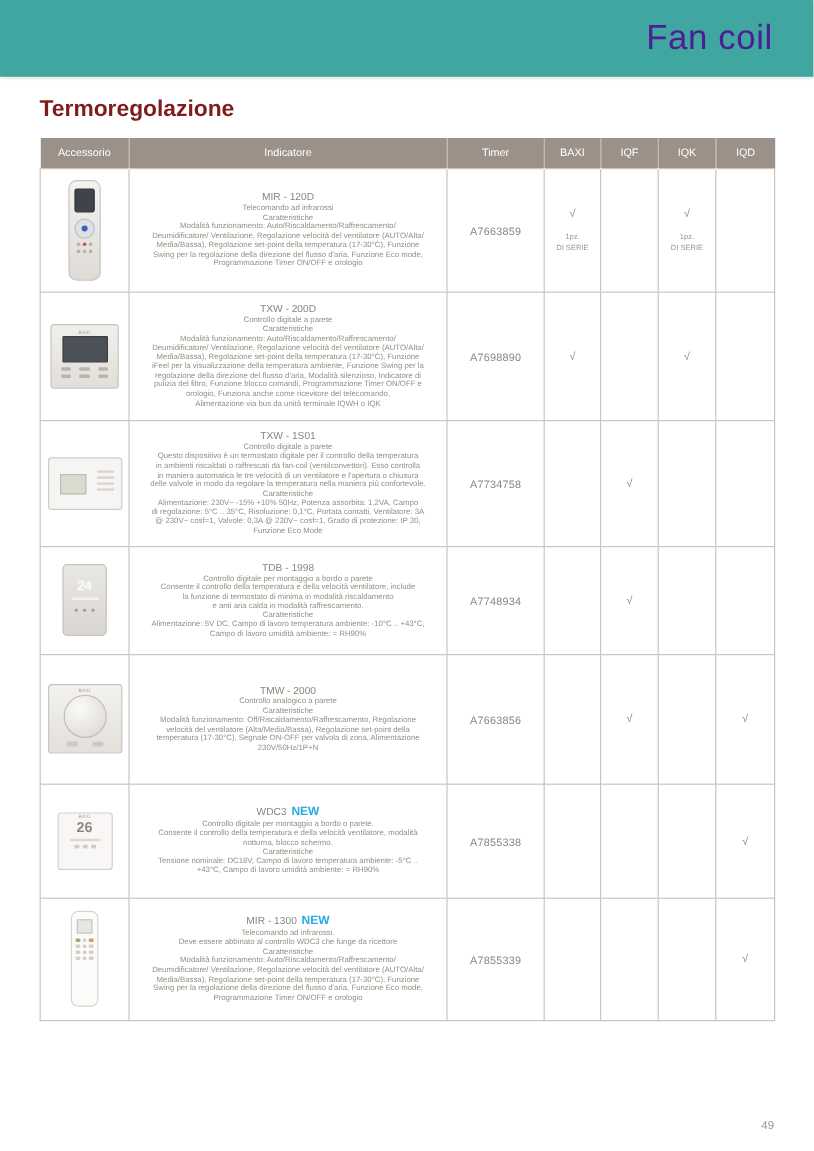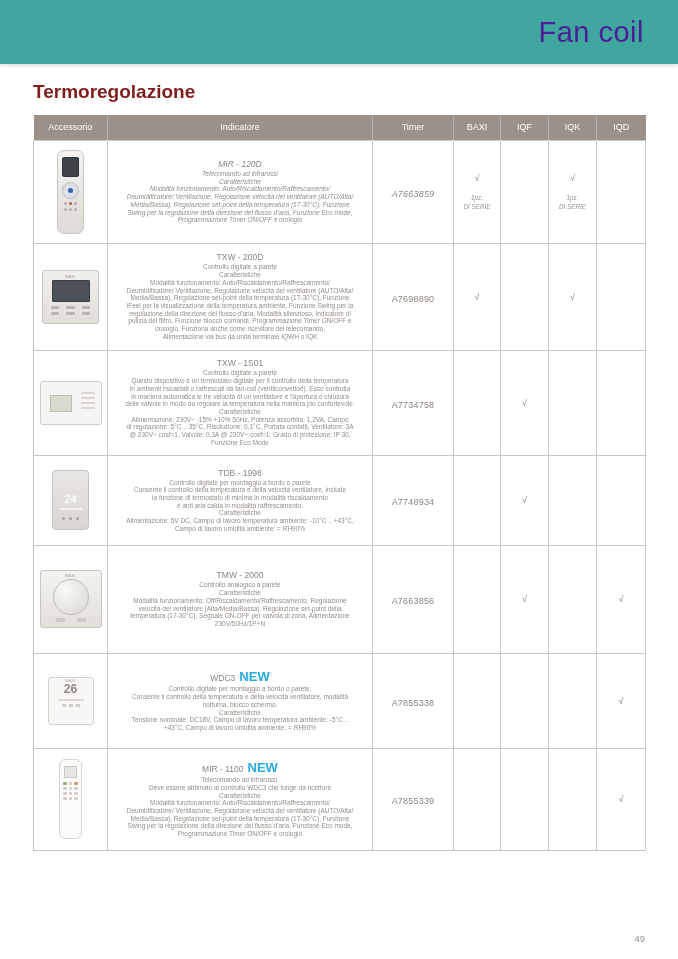--- a/index.html
+++ b/index.html
@@ -12,21 +12,21 @@
   .content { padding-left:33px; }
   h1.page-title { margin-top:46px; font-size:27px; font-weight:400; color:#7D746B; letter-spacing:.3px; }
   h2.section-title { margin-top:17px; margin-bottom:12px; font-size:19px; font-weight:700; color:#7f1d1d; }
 
   table.acc-table { border-collapse:collapse; width:612px; table-layout:fixed; }
   .acc-table th { background:#9C9189; color:#fff; font-size:9px; font-weight:400; height:25px; border-right:1px solid rgba(255,255,255,.3); }
   .acc-table th:last-child { border-right:none; }
   .acc-table td { border:1px solid #CBC5BF; background:#fff; text-align:center; vertical-align:middle; padding:2px; }
 
   .model-line { font-size:8.5px; color:#8D857D; margin-bottom:1px; white-space:nowrap; }
-  .new-badge { color:#29ABE2; font-weight:700; font-size:13px; margin-left:4px; }
+  .new-badge { color:#29ABE2; font-weight:700; font-size:10px; margin-left:4px; }
   .desc-line { font-size:6.5px; line-height:7.7px; color:#958D85; white-space:nowrap; }
   .codice { font-size:9px; color:#8D857D; letter-spacing:.2px; }
   .check { font-size:9px; color:#8A827B; }
   .note-line { font-size:6.3px; line-height:7.5px; color:#9A938C; margin-top:1px; }
   .note-gap { height:10px; }
 
   .page-num { position:absolute; top:933px; right:33px; font-size:9.5px; color:#9A938C; }
 
   
   .dev { margin:0 auto; position:relative; }
@@ -43,21 +43,21 @@
   .wall-panel { width:57px; height:54px; border-radius:3px; background:linear-gradient(180deg,#f1efec,#e2dfda); border:1px solid #c9c5c0; padding:3px 6px; }
   .wall-panel .lcd { width:38px; height:22px; margin:1px auto 4px; background:#4c5157; border:1px solid #3a3f44; border-radius:1px; }
   .wall-panel .keys { display:grid; grid-template-columns:repeat(3,1fr); gap:3px 7px; padding:0 2px; }
   .wall-panel .keys i { height:3px; background:#b9b4ae; border-radius:1px; display:block; }
 
   .thermostat { width:62px; height:44px; background:#f6f5f3; border:1px solid #cfcbc6; border-radius:3px; }
   .thermostat .lcd { position:absolute; left:9px; top:13px; width:22px; height:17px; background:#d7dccf; border:1px solid #b9beb0; }
   .thermostat .vents { position:absolute; right:6px; top:10px; display:flex; flex-direction:column; gap:3px; }
   .thermostat .vents i { width:14px; height:2px; background:#d9d5d0; display:block; }
 
-  .tdb-panel { width:37px; height:60px; background:linear-gradient(180deg,#e9e7e4,#d9d6d2); border:1px solid #c6c2bd; border-radius:4px; padding-top:22px; }
+  .tdb-panel { width:37px; height:60px; background:linear-gradient(180deg,#e9e7e4,#d9d6d2); border:1px solid #c6c2bd; border-radius:4px; padding-top:12px; }
   .tdb-panel .disp { font-size:11px; color:#fcfcfa; text-align:center; text-shadow:0 0 2px rgba(255,255,255,.9); }
   .tdb-panel .bar { width:22px; height:2px; background:#f4f3f1; margin:3px auto; }
   .tdb-panel .ico { display:flex; justify-content:center; gap:4px; margin-top:7px; }
   .tdb-panel .ico i { width:3px; height:3px; border-radius:50%; background:#a8a39d; display:block; }
 
   .dial-panel { width:62px; height:58px; background:linear-gradient(180deg,#f3f2ef,#e3e0db); border:1px solid #c9c5c0; border-radius:3px; display:flex; flex-direction:column; align-items:center; padding-top:2px; }
   .dial-panel .dial { width:36px; height:36px; border-radius:50%; background:radial-gradient(circle at 35% 30%,#fafaf8,#d9d6d1); border:1px solid #c2beb8; margin-top:1px; }
   .dial-panel .sliders { display:flex; gap:12px; margin-top:3px; }
   .dial-panel .sliders i { width:9px; height:4px; background:#cdc9c3; display:block; }
 
@@ -99,21 +99,21 @@
           <th>Accessorio</th>
           <th>Indicatore</th>
           <th>Timer</th>
           <th>BAXI</th>
           <th>IQF</th>
           <th>IQK</th>
           <th>IQD</th>
         </tr>
       </thead>
     <tbody id="tbody">
-        <tr style="height: 103px; font-style: italic;">
+        <tr style="height: 103px;">
           <td>
             <div class="dev ir-remote">
               <div class="scr"></div>
               <div class="pad"></div>
               <div class="dots">
                 <i></i>
                 <i class="red"></i>
                 <i></i>
               </div>
               <div class="dots">
@@ -354,21 +354,21 @@
                 <i></i>
                 <i></i>
                 <i></i>
                 <i></i>
                 <i></i>
                 <i></i>
               </div>
             </div>
           </td>
           <td>
-            <div class="model-line"><span>MIR - 1100</span><span class="new-badge">NEW</span></div>
+            <div class="model-line"><span>MIR - 1300</span><span class="new-badge">NEW</span></div>
             <div class="desc-line">Telecomando ad infrarossi.</div>
             <div class="desc-line">Deve essere abbinato al controllo WDC3 che funge da ricettore</div>
             <div class="desc-line">Caratteristiche</div>
             <div class="desc-line">Modalità funzionamento: Auto/Riscaldamento/Raffrescamento/</div>
             <div class="desc-line">Deumidificatore/ Ventilazione, Regolazione velocità del ventilatore (AUTO/Alta/</div>
             <div class="desc-line">Media/Bassa), Regolazione set-point della temperatura (17-30°C), Funzione</div>
             <div class="desc-line">Swing per la regolazione della direzione del flusso d'aria, Funzione Eco mode,</div>
             <div class="desc-line">Programmazione Timer ON/OFF e orologio</div>
           </td>
           <td><span class="codice">A7855339</span></td>

